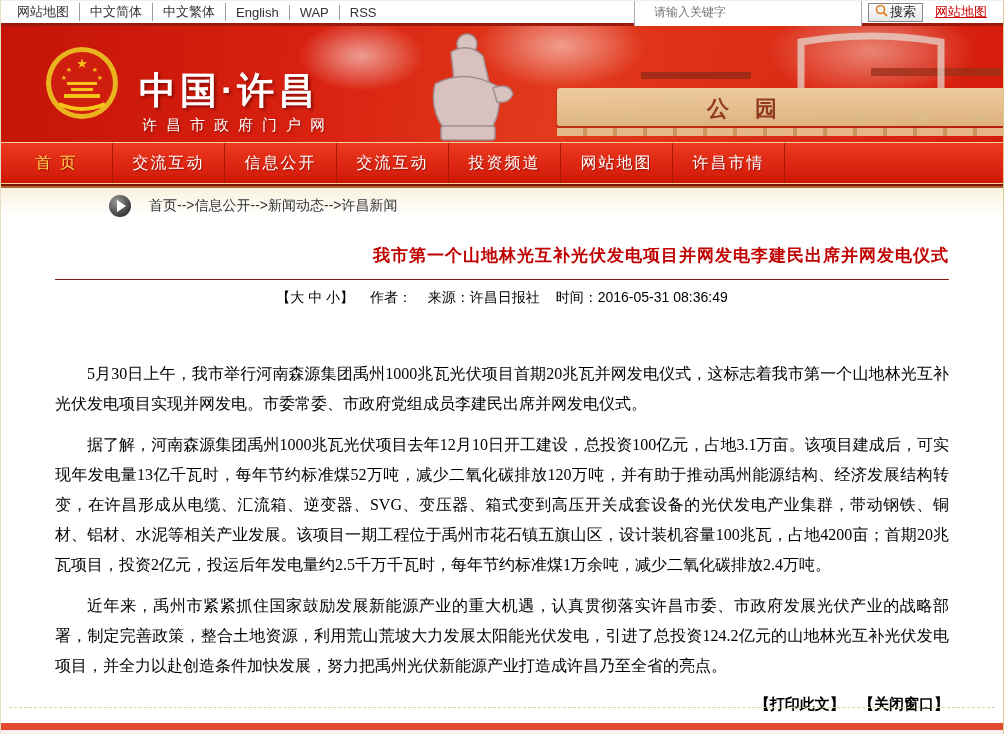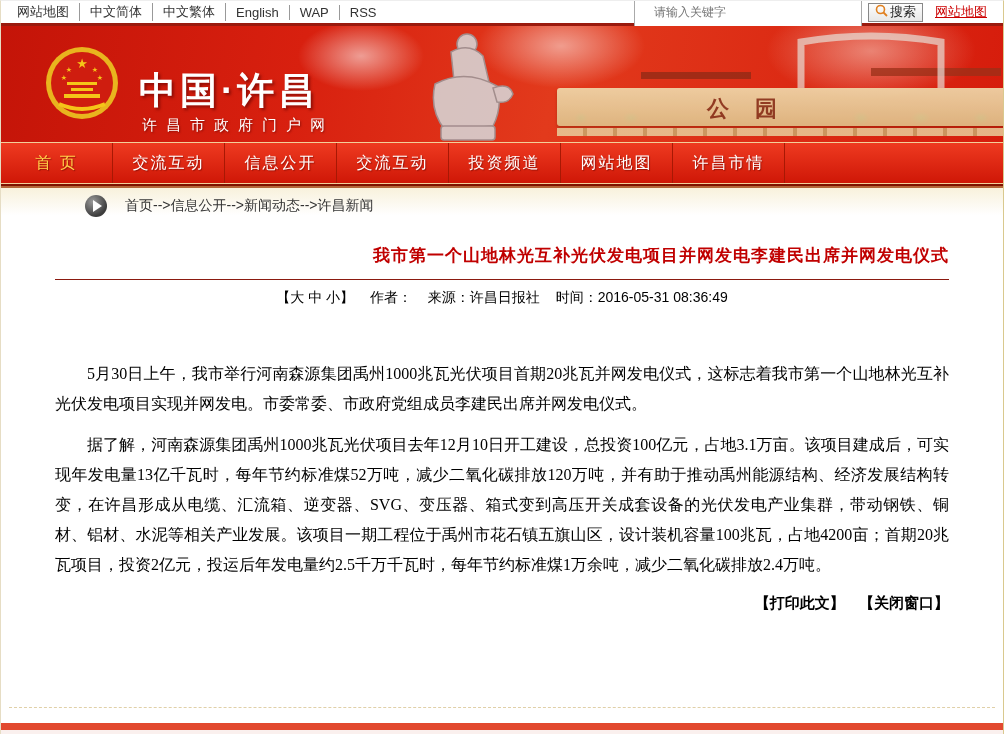--- a/index.html
+++ b/index.html
@@ -52,21 +52,21 @@
   
   .nav { height:42px; display:flex; background:linear-gradient(#ee3a20,#cf1707);
     border-top:1px solid #f3cf9a; border-bottom:1px solid #f3cf9a; }
   .nav-item { width:112px; display:flex; align-items:center; justify-content:center;
     color:#fff; font-size:16px; letter-spacing:2px; cursor:pointer; border-right:1px solid #a81804; text-shadow:1px 1px 1px rgba(90,0,0,.5); }
   .nav-item.active { color:#ffd24a; }
   .nav-line1 { height:2px; background:#7e1200; }
   .nav-line2 { height:2px; background:#b5663a; }
   
   .crumbwrap { background:linear-gradient(#f8f1dc,#ffffff 80%); padding:6px 0 4px 0; }
-  .crumb { display:flex; align-items:center; height:24px; }
+  .crumb { display:flex; align-items:center; height:24px;padding-left:24px; }
   .play-icon { width:22px; height:22px; border-radius:50%; margin-left:84px;
     background:radial-gradient(circle at 35% 30%, #9a9a9a, #3c3c3c 70%); position:relative; }
   .play-icon::after { content:""; position:absolute; left:8px; top:5px; border-left:9px solid #fff; border-top:6px solid transparent; border-bottom:6px solid transparent; }
   .crumb-text { margin-left:18px; font-size:14px; color:#333; }
   
   .article { padding:0 54px; }
   .art-title { margin-top:22px; text-align:right; color:#c00000; font-size:17px; font-weight:bold; letter-spacing:1px; }
   .title-hr { border:none; border-top:1px solid #8b1a10; margin:12px 0 0 0; }
   .meta { margin-top:9px; text-align:center; font-size:14px; color:#000; }
   .meta span { margin:12px 6px; }
@@ -174,20 +174,21 @@
   <hr class="title-hr">
   <div class="meta">
     <span>【大 中 小】</span>
     <span>作者：</span>
     <span>来源：许昌日报社</span>
     <span>时间：2016-05-31 08:36:49</span>
   </div>
   <div class="body-text">
     <p>5月30日上午，我市举行河南森源集团禹州1000兆瓦光伏项目首期20兆瓦并网发电仪式，这标志着我市第一个山地林光互补光伏发电项目实现并网发电。市委常委、市政府党组成员李建民出席并网发电仪式。</p>
     <p>据了解，河南森源集团禹州1000兆瓦光伏项目去年12月10日开工建设，总投资100亿元，占地3.1万亩。该项目建成后，可实现年发电量13亿千瓦时，每年节约标准煤52万吨，减少二氧化碳排放120万吨，并有助于推动禹州能源结构、经济发展结构转变，在许昌形成从电缆、汇流箱、逆变器、SVG、变压器、箱式变到高压开关成套设备的光伏发电产业集群，带动钢铁、铜材、铝材、水泥等相关产业发展。该项目一期工程位于禹州市花石镇五旗山区，设计装机容量100兆瓦，占地4200亩；首期20兆瓦项目，投资2亿元，投运后年发电量约2.5千万千瓦时，每年节约标准煤1万余吨，减少二氧化碳排放2.4万吨。</p>
+    <p>近年来，禹州市紧紧抓住国家鼓励发展新能源产业的重大机遇，认真贯彻落实许昌市委、市政府发展光伏产业的战略部署，制定完善政策，整合土地资源，利用荒山荒坡大力发展太阳能光伏发电，引进了总投资124.2亿元的山地林光互补光伏发电项目，并全力以赴创造条件加快发展，努力把禹州光伏新能源产业打造成许昌乃至全省的亮点。</p>
   </div>
   <div class="actions">
     <span>【打印此文】</span>
     <span>【关闭窗口】</span>
   </div>
 </div>
 
 <div class="dash-line"></div>
 <div class="bottom-bar"></div>
 <div class="bottom-pale"></div>

